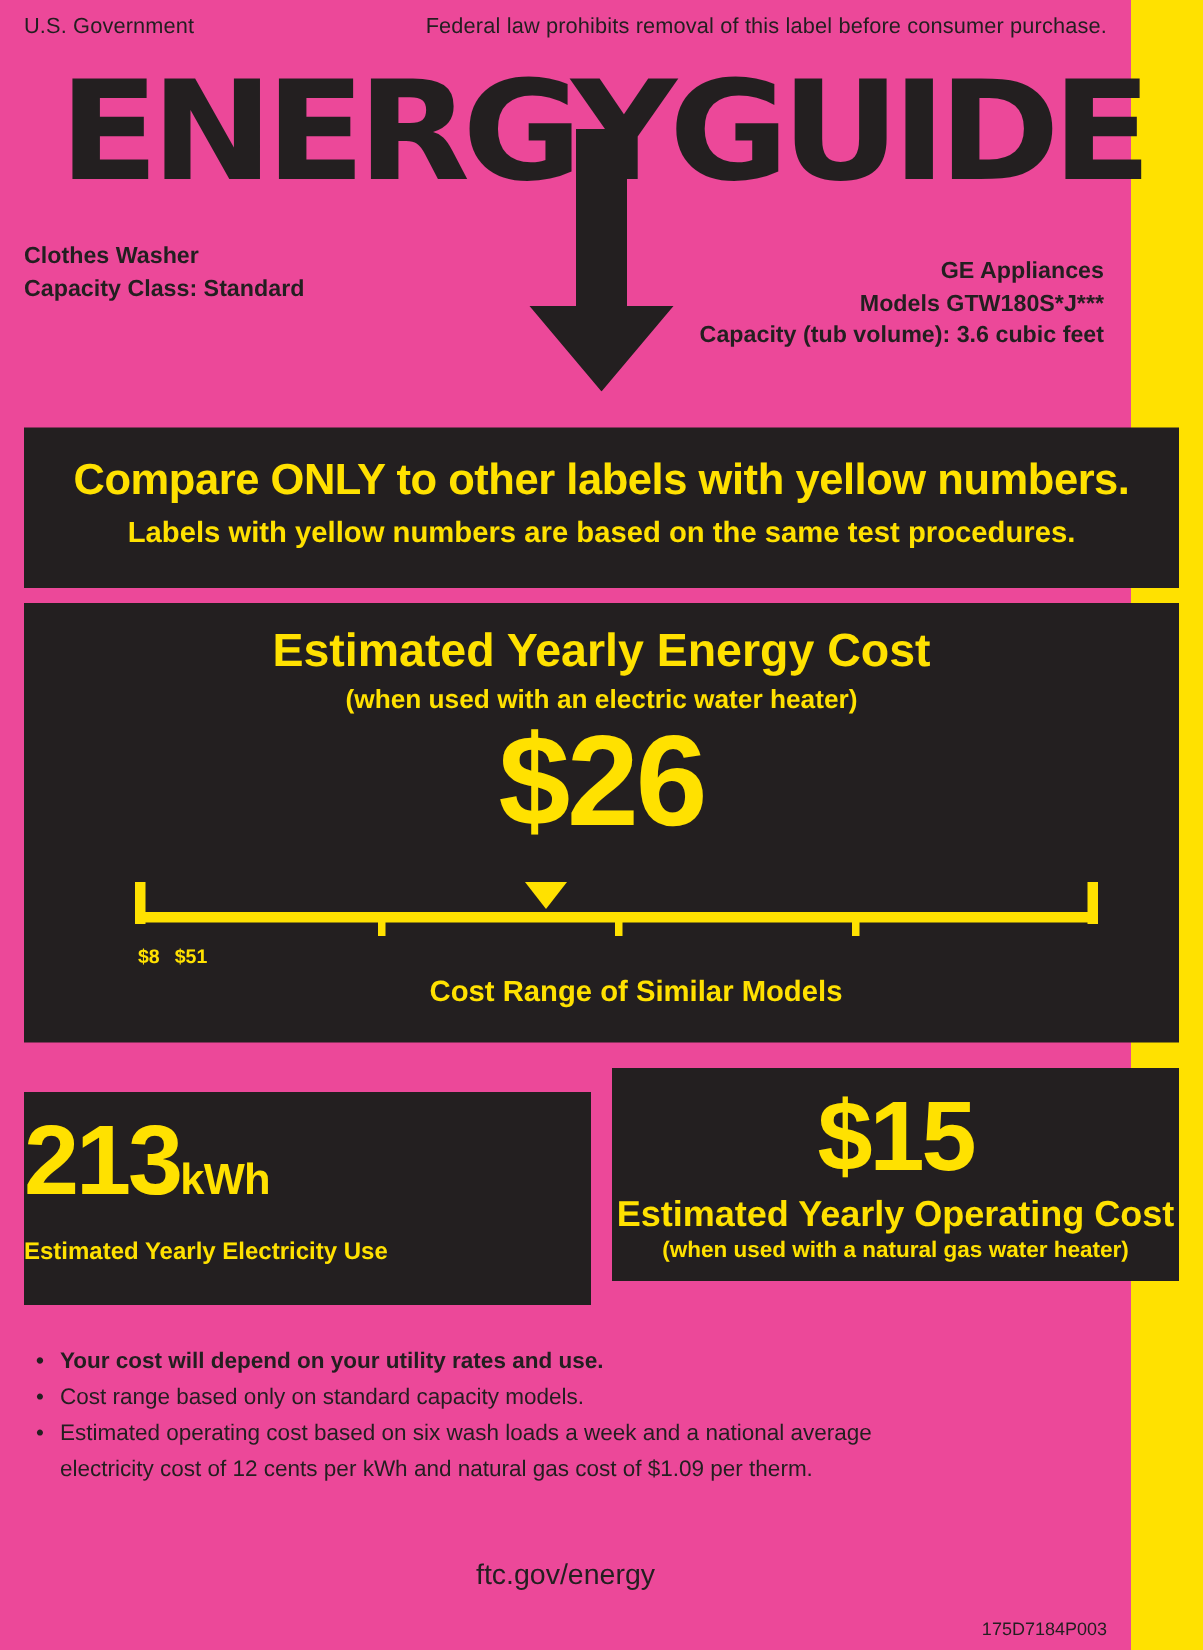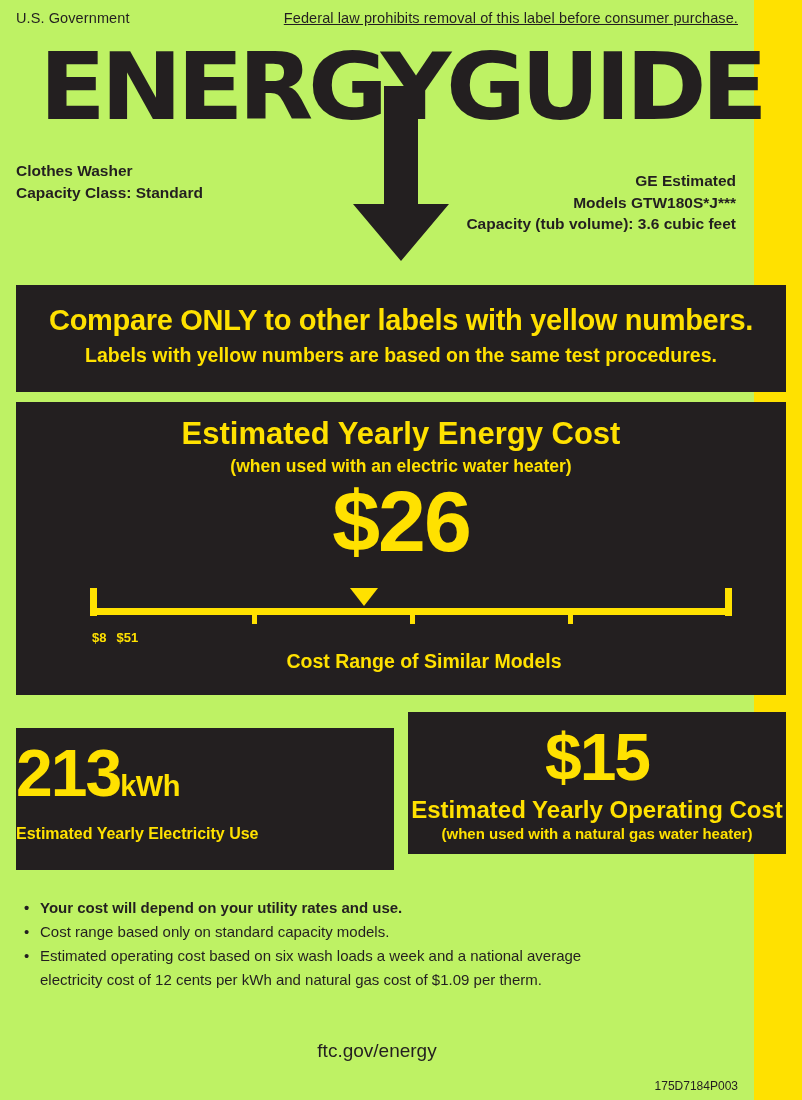--- a/index.html
+++ b/index.html
@@ -12,37 +12,37 @@
     background: #FFE100;
     font-family: "Liberation Sans", sans-serif;
     color: #231f20;
     overflow: hidden;
     position: relative;
   }
   .label {
     position: relative;
     width: 754px;
     height: 1100px;
-    background: #bef264;
+    background: #ec4899;
   }
 
   
   .top-row {
     position: absolute;
     top: 10px;
     left: 16px;
     right: 16px;
     display: flex;
     justify-content: space-between;
     align-items: flex-start;
     font-size: 14.5px;
     font-weight: 400;
   }
   .top-left { letter-spacing: 0.1px; }
-  .top-right { letter-spacing: 0.1px; text-decoration: underline; }
+  .top-right { letter-spacing: 0.1px; }
 
   
   .wordmark-wrap {
     position: absolute;
     top: 34px;
     left: 0;
     width: 802px;
     height: 120px;
   }
   .wordmark {
@@ -289,21 +289,21 @@
       <polygon points="33,0 67,0 67,118 98,118 50,175 2,118 33,118" fill="#231f20"></polygon>
     </svg>
   </div>
 
   <div class="ident-left">
     <div>Clothes Washer</div>
     <div>Capacity Class: Standard</div>
   </div>
 
   <div class="ident-right">
-    <div>GE Estimated</div>
+    <div>GE Appliances</div>
     <div>Models GTW180S*J***</div>
     <div>Capacity (tub volume): 3.6 cubic feet</div>
   </div>
 
   <div class="panel compare-panel">
     <div class="compare-line1">Compare ONLY to other labels with yellow numbers.</div>
     <div class="compare-line2">Labels with yellow numbers are based on the same test procedures.</div>
   </div>
 
   <div class="panel cost-panel">

